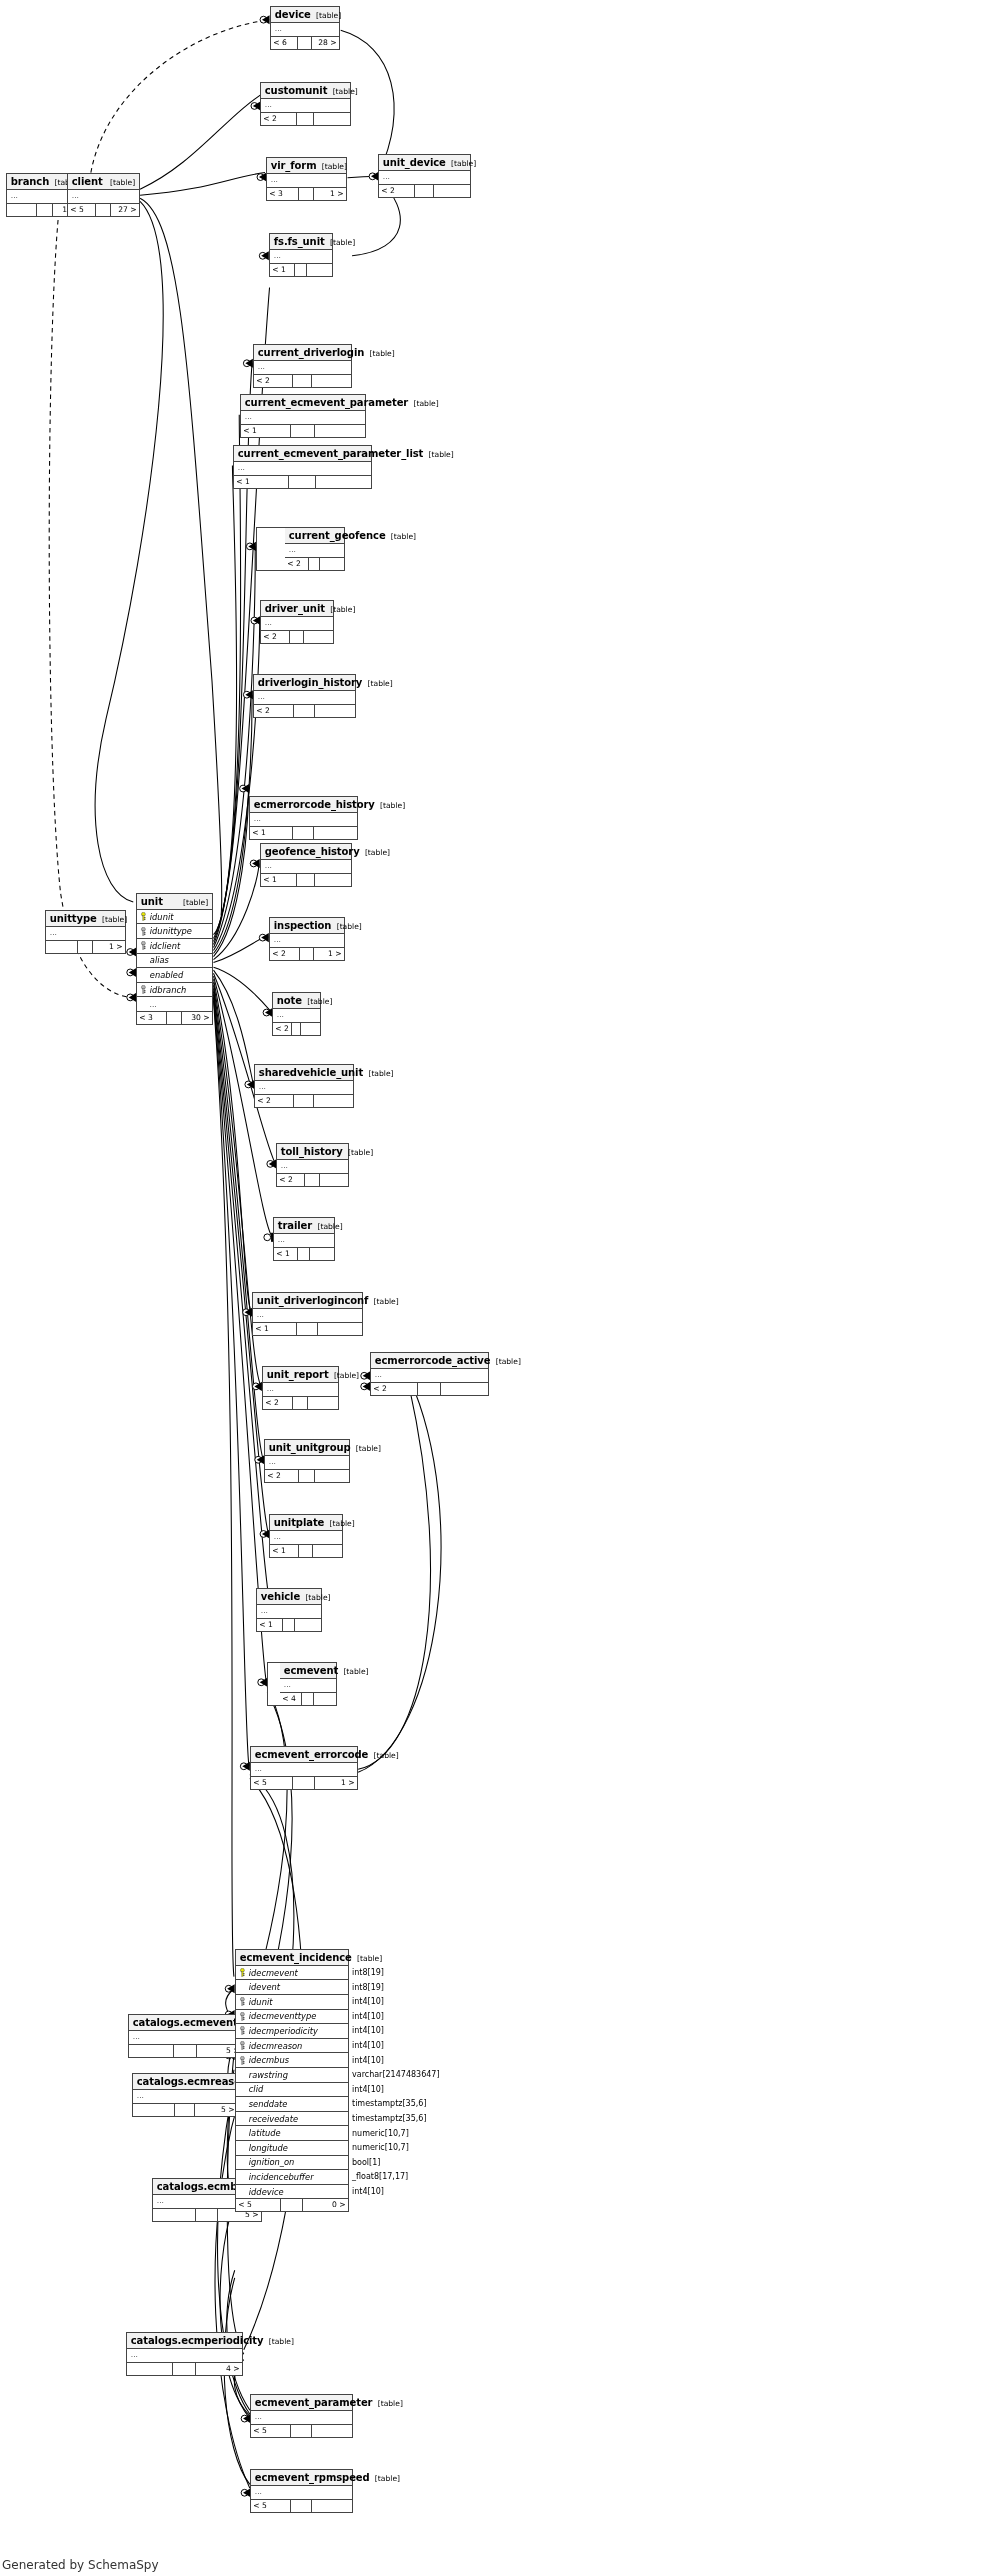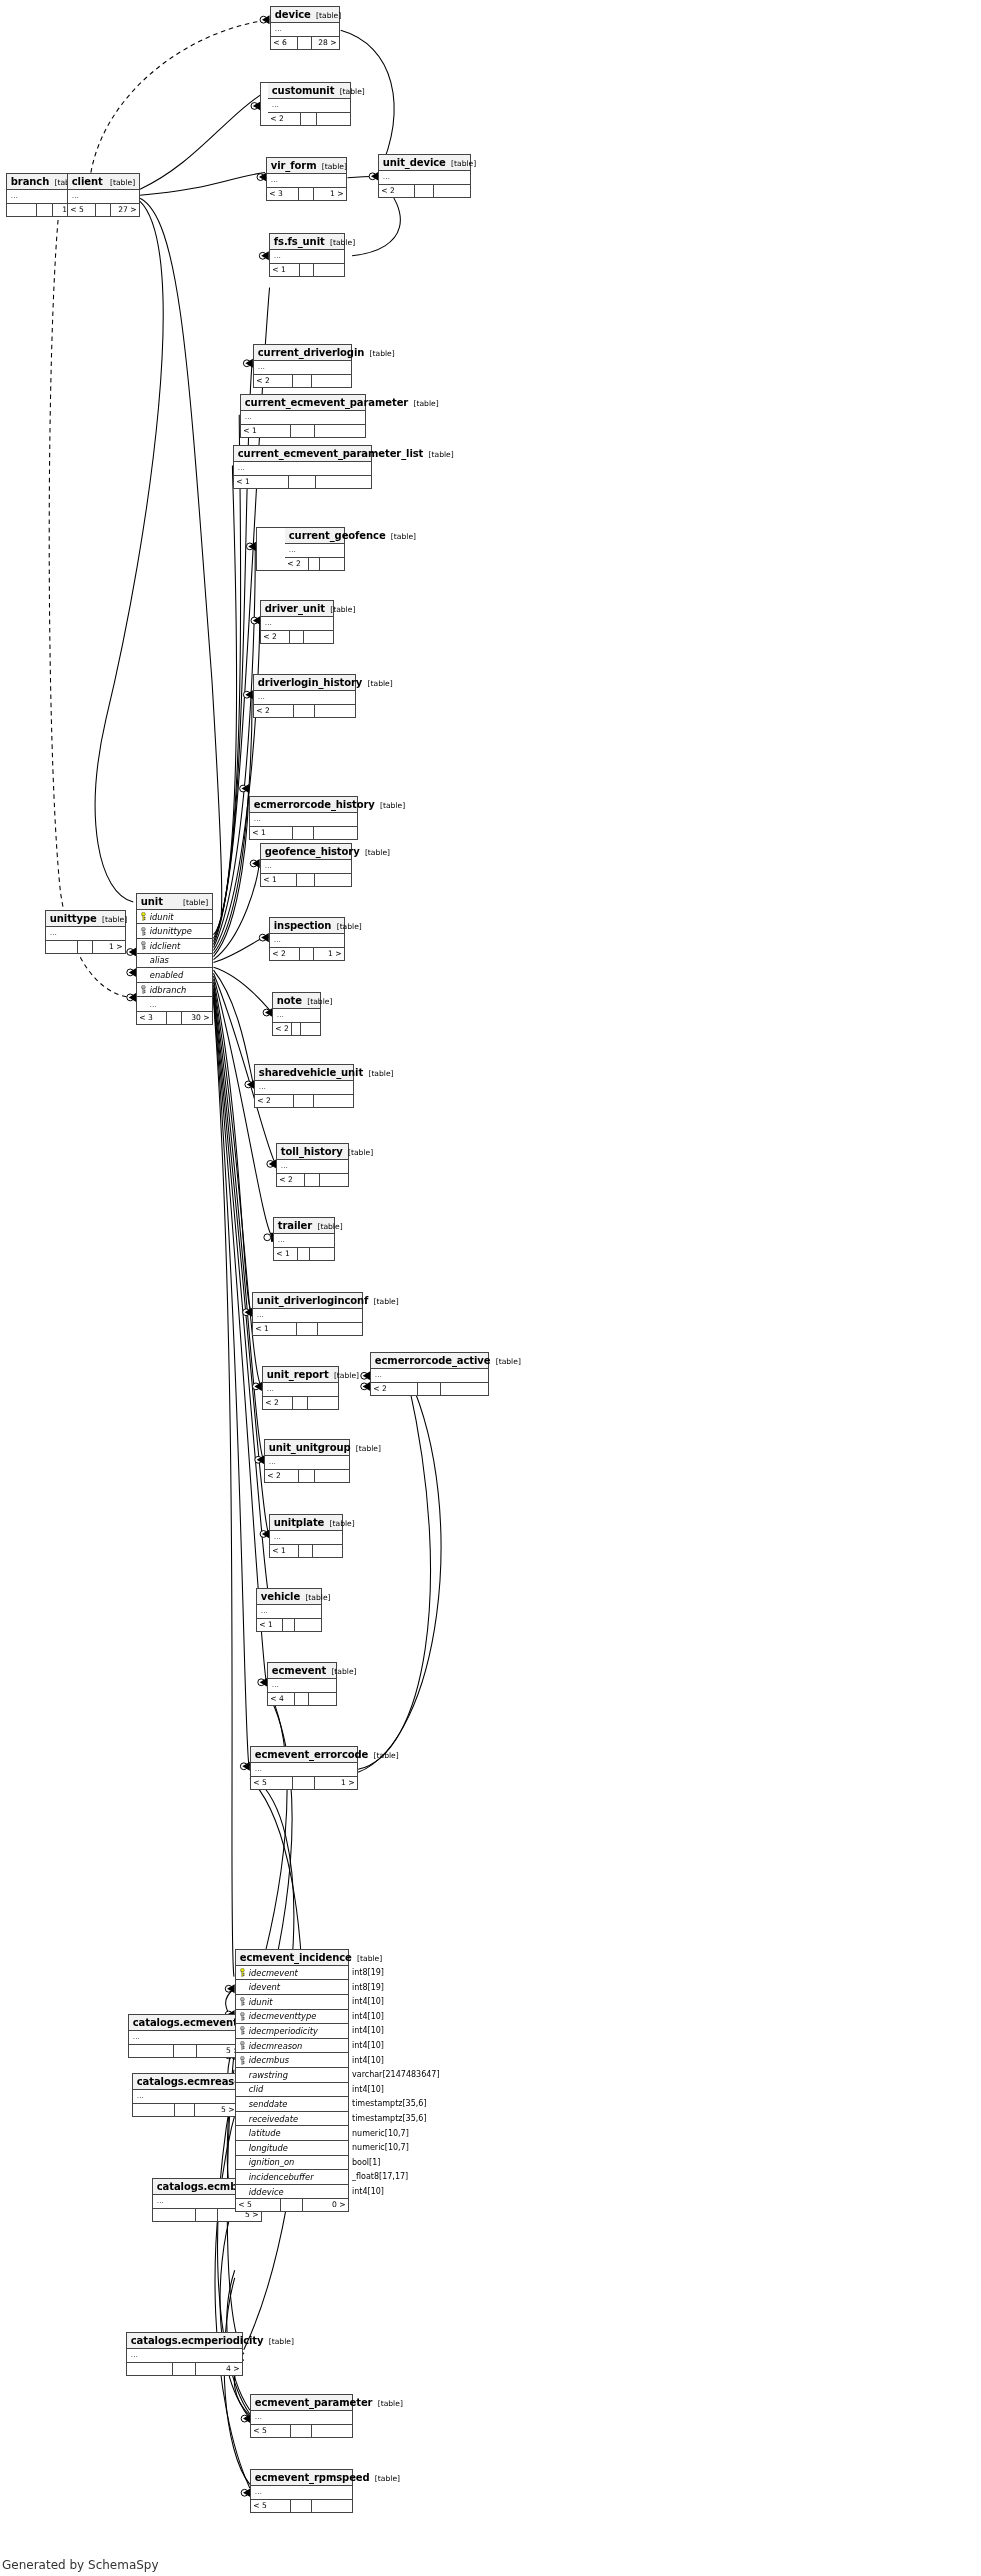--- a/index.html
+++ b/index.html
@@ -240,21 +240,21 @@
         </div>
         <div class="body">
           <div class="ell">...</div>
         </div>
         <div class="foot">
           <div class="fl">&lt; 6</div>
           <div class="fm"></div>
           <div class="fr">28 &gt;</div>
         </div>
       </div>
-      <div class="tbl" style="left: 260px; top: 82px; width: 91px; padding-left: 7px;">
+      <div class="tbl" style="left: 260px; top: 82px; width: 91px;">
         <div class="hdr">
           <span class="nm">customunit</span>
           <span class="tag">[table]</span>
         </div>
         <div class="body">
           <div class="ell">...</div>
         </div>
         <div class="foot">
           <div class="fl">&lt; 2</div>
           <div class="fm"></div>
@@ -268,21 +268,21 @@
         </div>
         <div class="body">
           <div class="ell">...</div>
         </div>
         <div class="foot">
           <div class="fl">&lt; 3</div>
           <div class="fm"></div>
           <div class="fr">1 &gt;</div>
         </div>
       </div>
-      <div class="tbl" style="left: 269px; top: 233px; width: 76px;">
+      <div class="tbl" style="left: 269px; top: 233px; width: 64px;">
         <div class="hdr">
           <span class="nm">fs.fs_unit</span>
           <span class="tag">[table]</span>
         </div>
         <div class="body">
           <div class="ell">...</div>
         </div>
         <div class="foot">
           <div class="fl">&lt; 1</div>
           <div class="fm"></div>
@@ -548,21 +548,21 @@
         </div>
         <div class="body">
           <div class="ell">...</div>
         </div>
         <div class="foot">
           <div class="fl">&lt; 1</div>
           <div class="fm"></div>
           <div class="fr"></div>
         </div>
       </div>
-      <div class="tbl" style="left: 267px; top: 1662px; width: 70px;">
+      <div class="tbl" style="left: 267px; top: 1662px; width: 70px; padding-left: 12px;">
         <div class="hdr">
           <span class="nm">ecmevent</span>
           <span class="tag">[table]</span>
         </div>
         <div class="body">
           <div class="ell">...</div>
         </div>
         <div class="foot">
           <div class="fl">&lt; 4</div>
           <div class="fm"></div>

